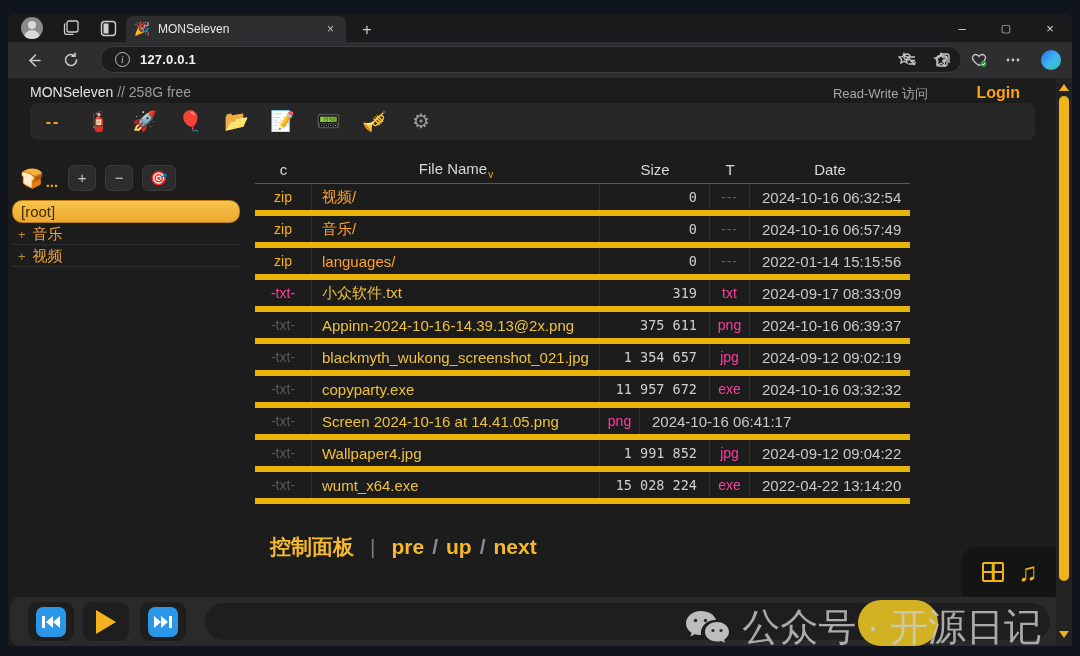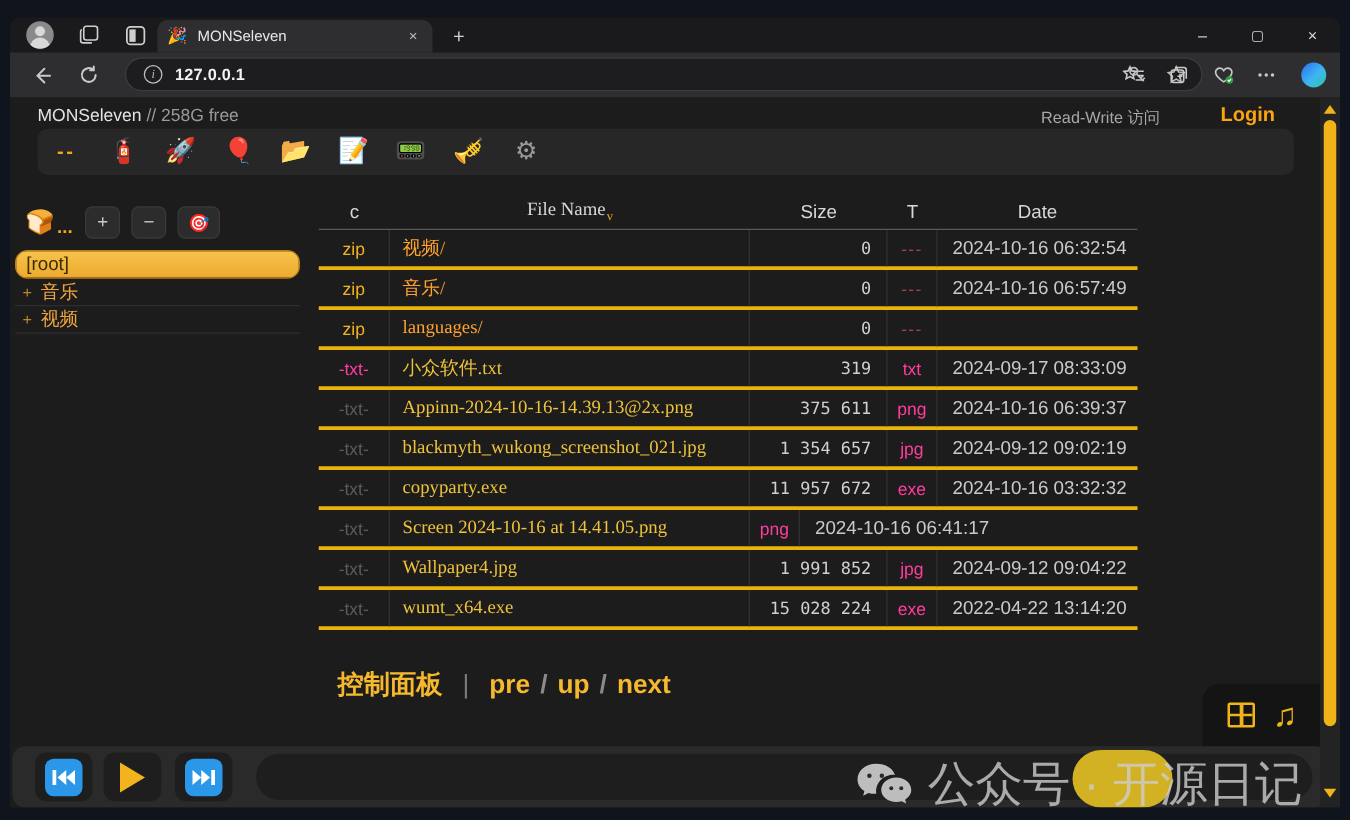--- a/index.html
+++ b/index.html
@@ -75,24 +75,24 @@
                line-height:21px; padding-left:8px; cursor:pointer; }
   .tree-item { height:22px; line-height:22px; font-size:15px; color:#f0a43c;
                border-bottom:1px solid #2e2e2e; cursor:pointer; white-space:nowrap; }
   .tree-item .plus { color:#b98a2c; margin:0 7px 0 6px; font-size:13px; }
 
   
   .ftable { position:absolute; left:247px; top:78px; width:655px; }
   .frow, .fhead { display:flex; height:32px; align-items:center; }
   .fhead { height:28px; border-bottom:1px solid #585858; color:#d8d8d8; font-size:15px; }
   .fhead > div { text-align:center; }
-  .col-c { width:57px; } .col-n { width:288px;font-family:Liberation Serif, serif; } .col-s { width:110px; }
+  .col-c { width:57px; } .col-n { width:288px; } .col-s { width:110px; }
   .col-t { width:40px; } .col-d { width:160px; }
   .sortv { color:#f2a71b; font-size:10px; vertical-align:-4px; margin-left:1px; }
-  .frow { border-bottom:3px solid #eab308; font-size:15px;text-align:center; }
+  .frow { border-bottom:6px solid #eab308; font-size:15px;text-align:center; }
   .frow > div { height:100%; display:flex; align-items:center; }
   .frow .col-c { justify-content:center; border-right:1px solid #303030; font-size:14px; }
   .frow .col-n { padding-left:10px; border-right:1px solid #303030; overflow:hidden; white-space:nowrap; }
   .frow .col-s { justify-content:flex-end; padding-right:12px; border-right:1px solid #303030;
                  font-family:"DejaVu Sans Mono", monospace; font-size:13.5px; color:#cfcfcf; }
   .frow .col-t { justify-content:center; border-right:1px solid #303030; font-size:14px; }
   .frow .col-d { padding-left:12px; color:#c9c9c9; }
   .c-zip { color:#f5b41e; cursor:pointer; }
   .c-dim { color:#5a5a5a; }
   .c-pink, .t-ext { color:#ff3d9e; }
@@ -318,20 +318,23 @@
                 <span>zip</span>
               </div>
               <div class="col-n">
                 <span class="n-dir">languages/</span>
               </div>
               <div class="col-s">
                 <span>0</span>
               </div>
               <div class="col-t t-none">
                 <span>---</span>
+              </div>
+              <div class="col-d">
+                <span>2022-01-14 15:15:56</span>
               </div>
             </div>
             <div class="frow">
               <div class="col-c c-pink">
                 <span>-txt-</span>
               </div>
               <div class="col-n">
                 <span class="n-file">小众软件.txt</span>
               </div>
               <div class="col-s">

